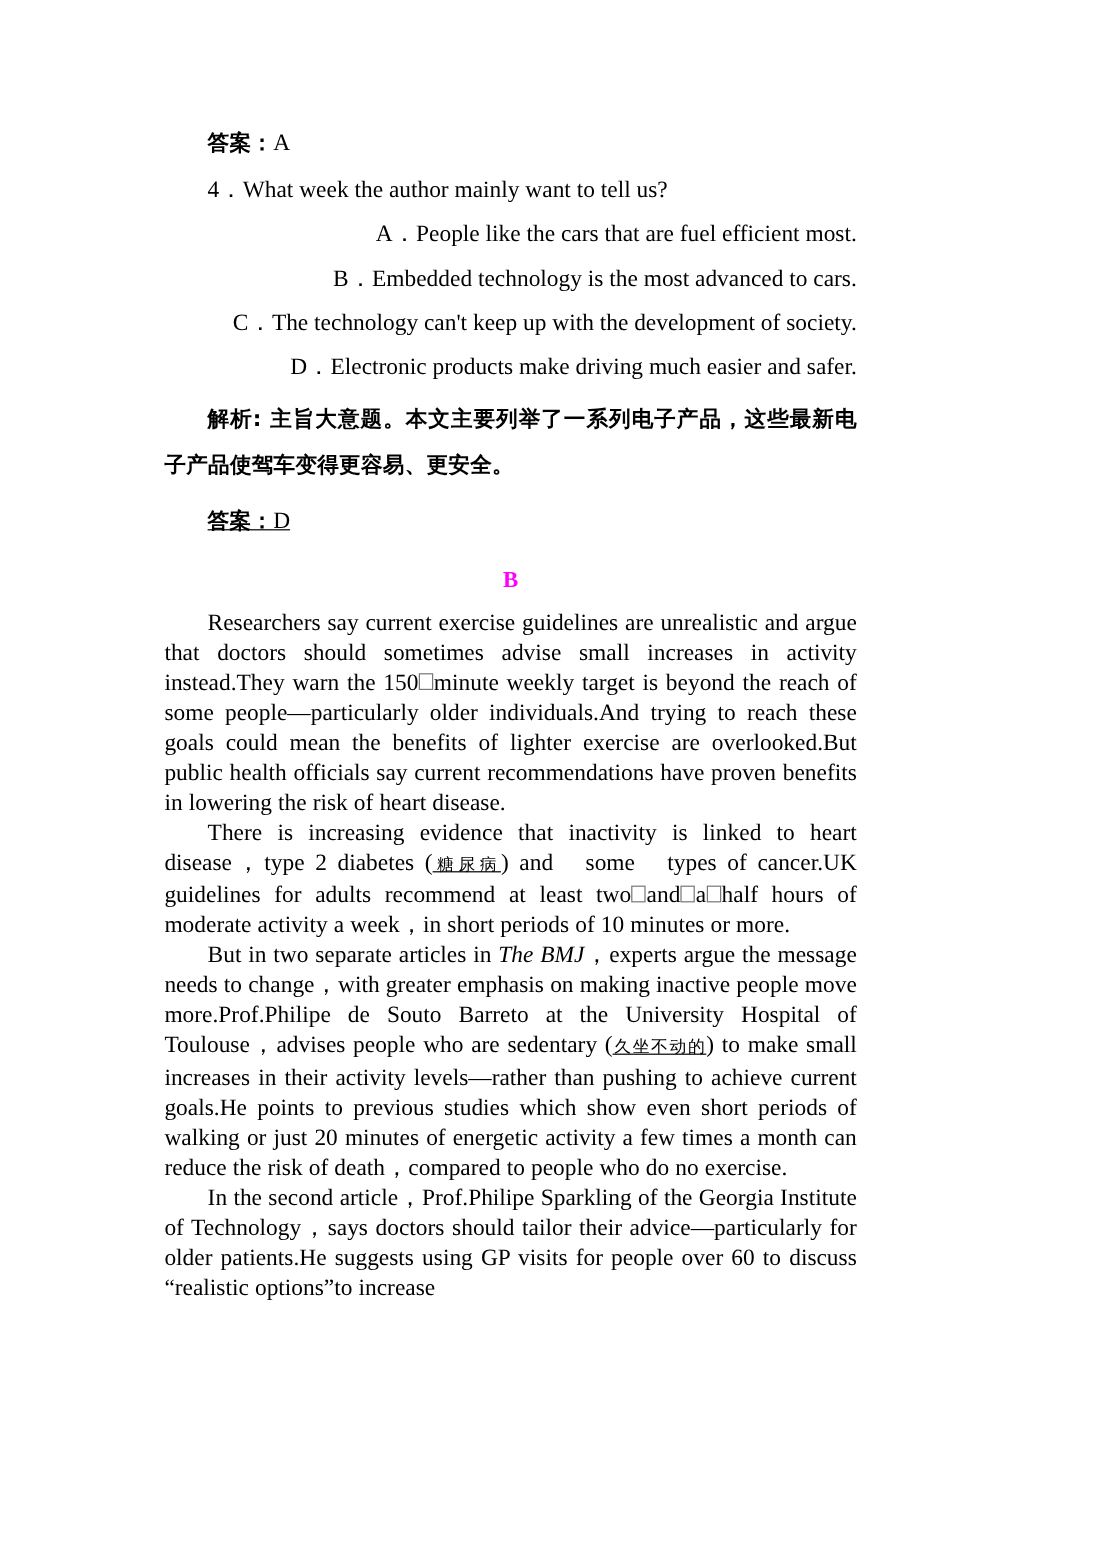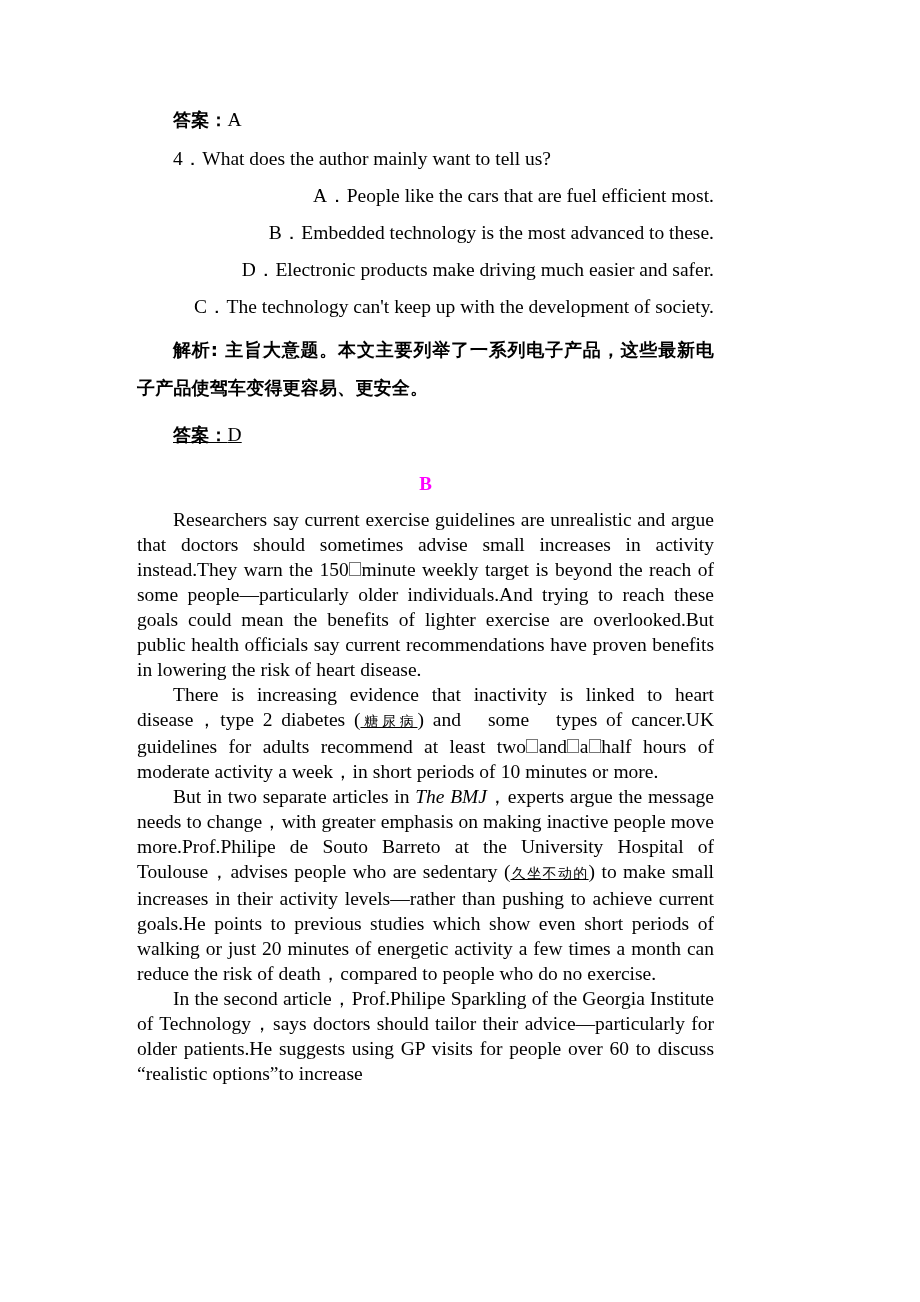--- a/index.html
+++ b/index.html
@@ -116,34 +116,34 @@
 </head>
 <body>
 
 <div class="page">
 
   <div class="answer-line">
     <span class="cn-label">答案：</span><span class="val">A</span>
   </div>
 
   <div class="question">
-    <span>4．</span><span>What does the author mainly want to tell us?</span>
+    <span>4．</span><span>What week the author mainly want to tell us?</span>
   </div>
 
   <div class="opt">
     <span class="letter">A．</span><span>People like the cars that are fuel efficient most.</span>
   </div>
   <div class="opt">
-    <span class="letter">B．</span><span>Embedded technology is the most advanced to these.</span>
+    <span class="letter">B．</span><span>Embedded technology is the most advanced to cars.</span>
+  </div>
+  <div class="opt">
+    <span class="letter">C．</span><span>The technology can't keep up with the development of society.</span>
   </div>
   <div class="opt">
     <span class="letter">D．</span><span>Electronic products make driving much easier and safer.</span>
-  </div>
-  <div class="opt">
-    <span class="letter">C．</span><span>The technology can't keep up with the development of society.</span>
   </div>
 
   <div class="explain"><span>解析:</span><span> 主旨大意题。本文主要列举了一系列电子产品，这些最新电子产品使驾车变得更容易、更安全。</span></div>
 
   <div class="answer-line" style="margin-top:8px;text-decoration:underline;">
     <span class="cn-label">答案：</span><span class="val">D</span>
   </div>
 
   <div class="section-head" style="color: rgb(255, 0, 255);">B</div>
 

